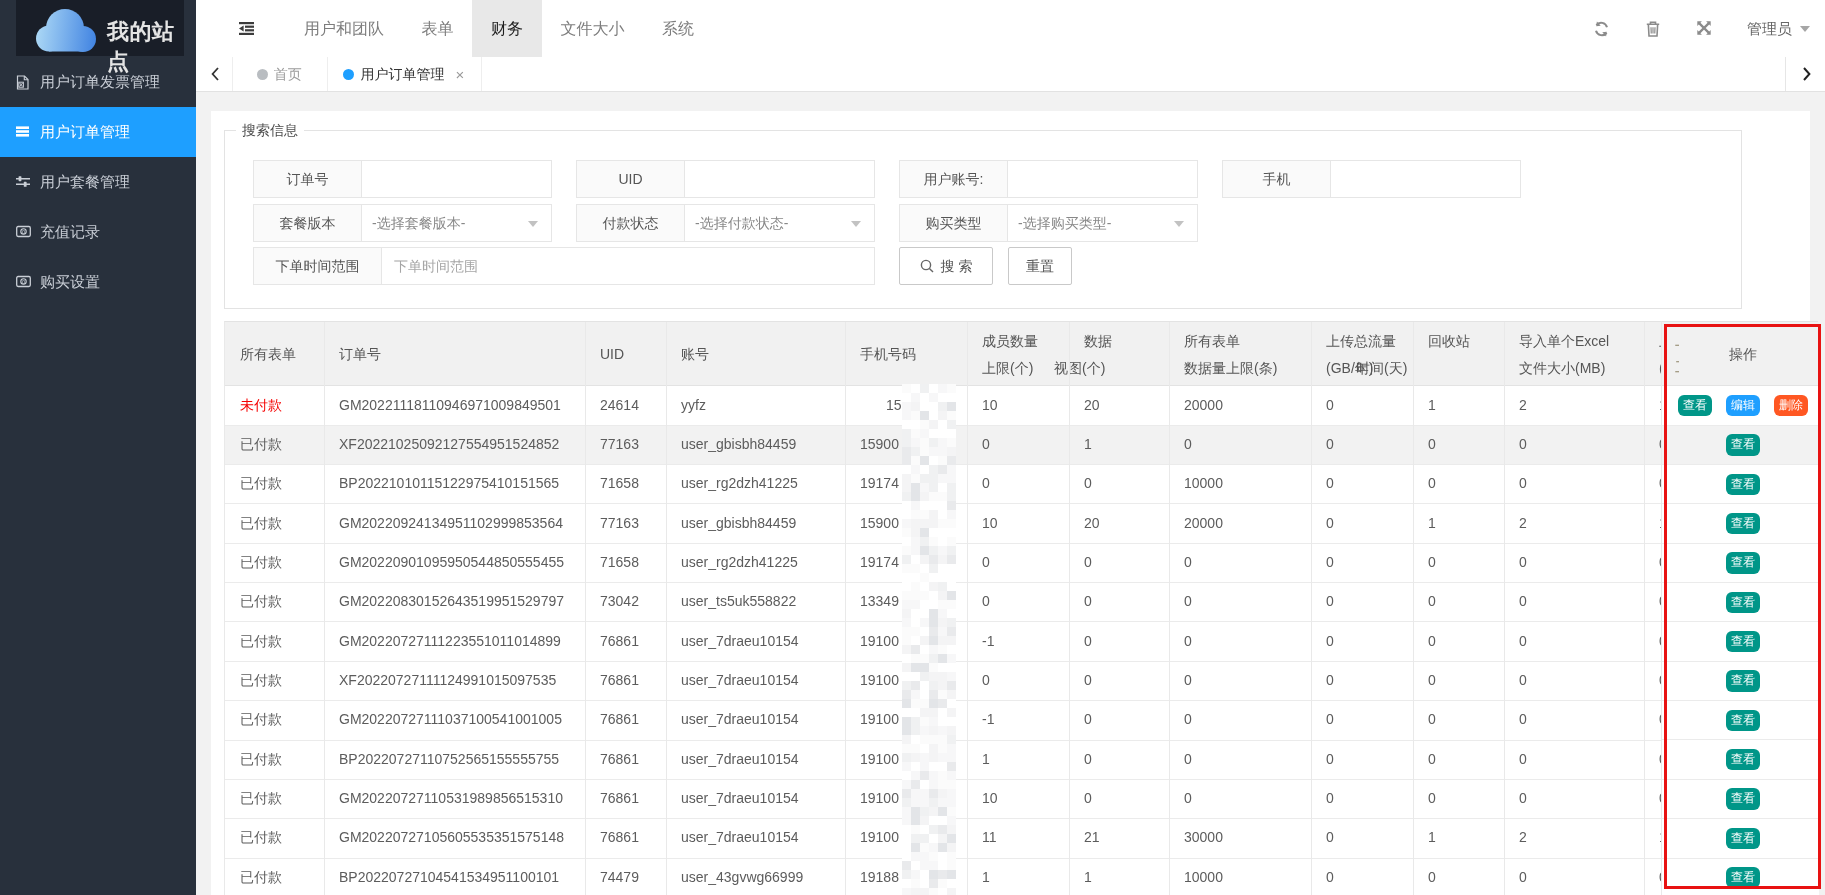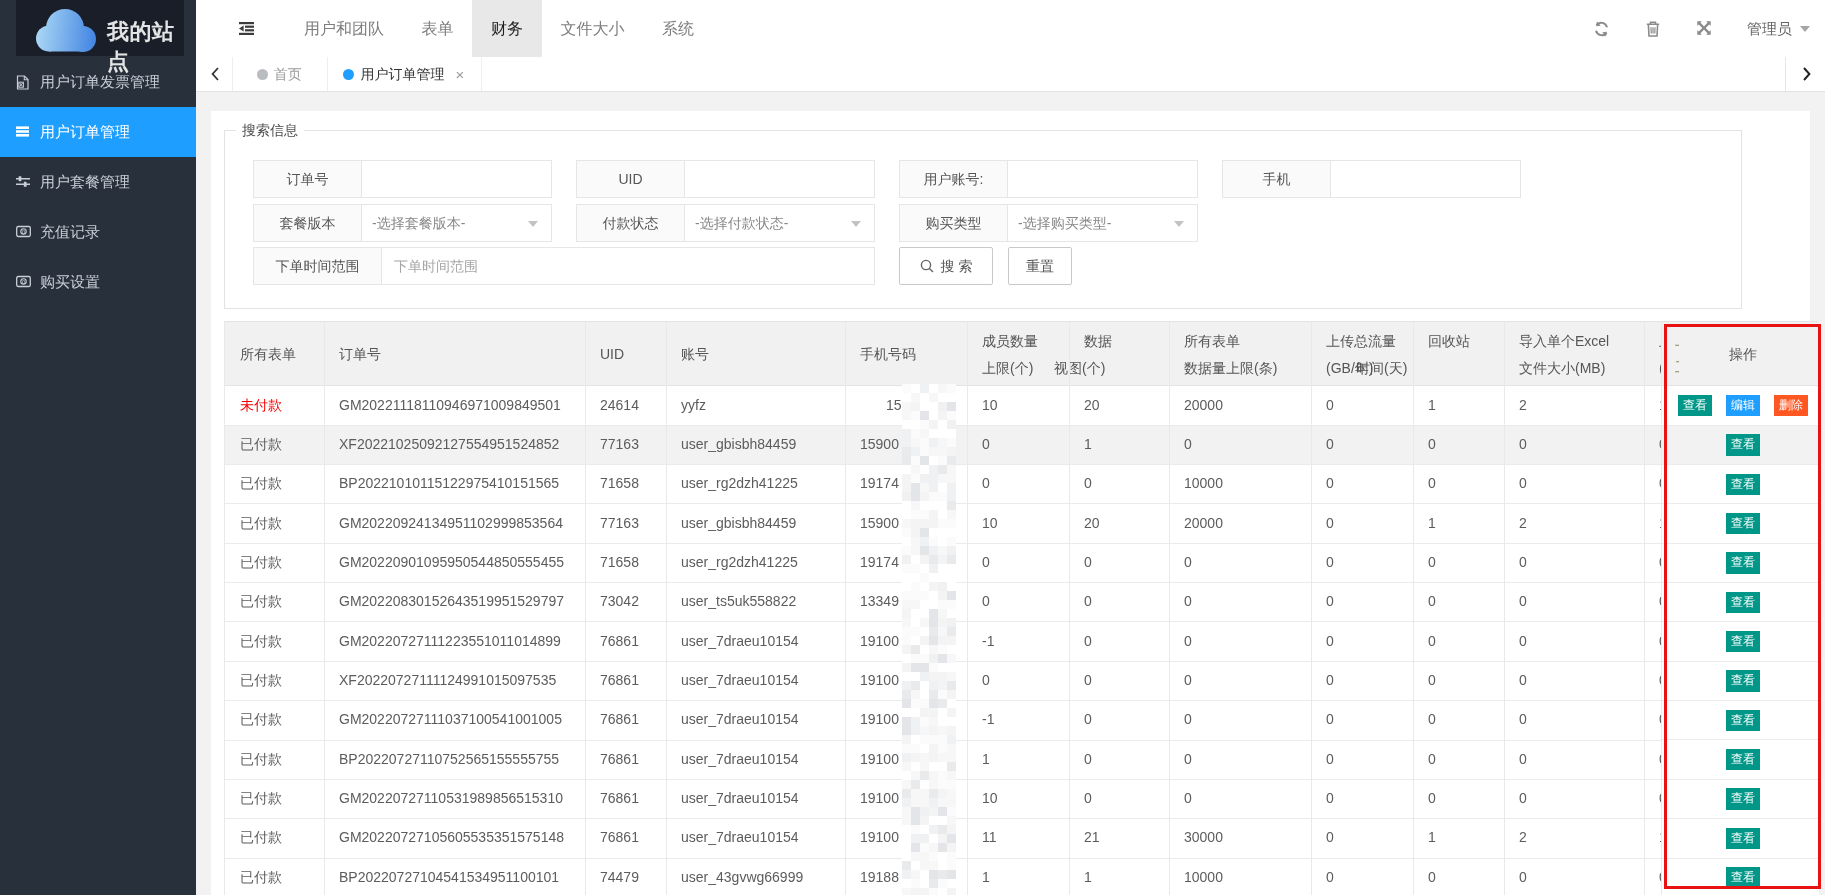--- a/index.html
+++ b/index.html
@@ -62,21 +62,21 @@
 .cx { position:absolute; top:50%; margin-top:-9px; color:#5c5c5c; font-size:14px; white-space:nowrap; }
 .cx.red { color:#f50000; }
 .vl { position:absolute; top:0; width:1px; height:576.4px; background:#e9e9e9; z-index:2; }
 
 
 #opcol { position:absolute; left:1661px; top:321px; width:157px; z-index:5; background:#fff; border-left:1px solid #e9e9e9; border-top:1px solid #e3e3e3; }
 #ophead { position:relative; height:64.4px; background:#f1f1f1; border-bottom:1px solid #e3e3e3; text-align:center; line-height:64.4px; color:#555; font-size:14px; text-indent:6px; }
 .slgl { position:absolute; left:13px; width:4px; overflow:hidden; color:#8f8568; font-size:14px; line-height:14px; text-indent:0; }
 .opcell { height:39.35px; border-bottom:1px solid #ebebeb; display:flex; align-items:center; justify-content:center; gap:14px; background:#fff; padding-left:6px; }
 .opcell.hov { background:#f2f2f2; }
-.xbtn { display:inline-block; width:34px; height:21.5px; line-height:21.5px; text-align:center; border-radius:0; color:#fff; font-size:12px; }
+.xbtn { display:inline-block; width:34px; height:21.5px; line-height:21.5px; text-align:center; border-radius:6px; color:#fff; font-size:12px; }
 .xbtn.green { background:#009688; }
 .xbtn.blue { background:#1e9fff; }
 .xbtn.orange { background:#ff5722; }
 
 #redbox { position:absolute; left:1664px; top:324px; width:157px; height:565px; border:3px solid #e81212; z-index:8; }
 #mosaic { position:absolute; left:902px; top:384px; width:54px; height:511px; z-index:4; }
 </style>
 </head>
 <body>
 

